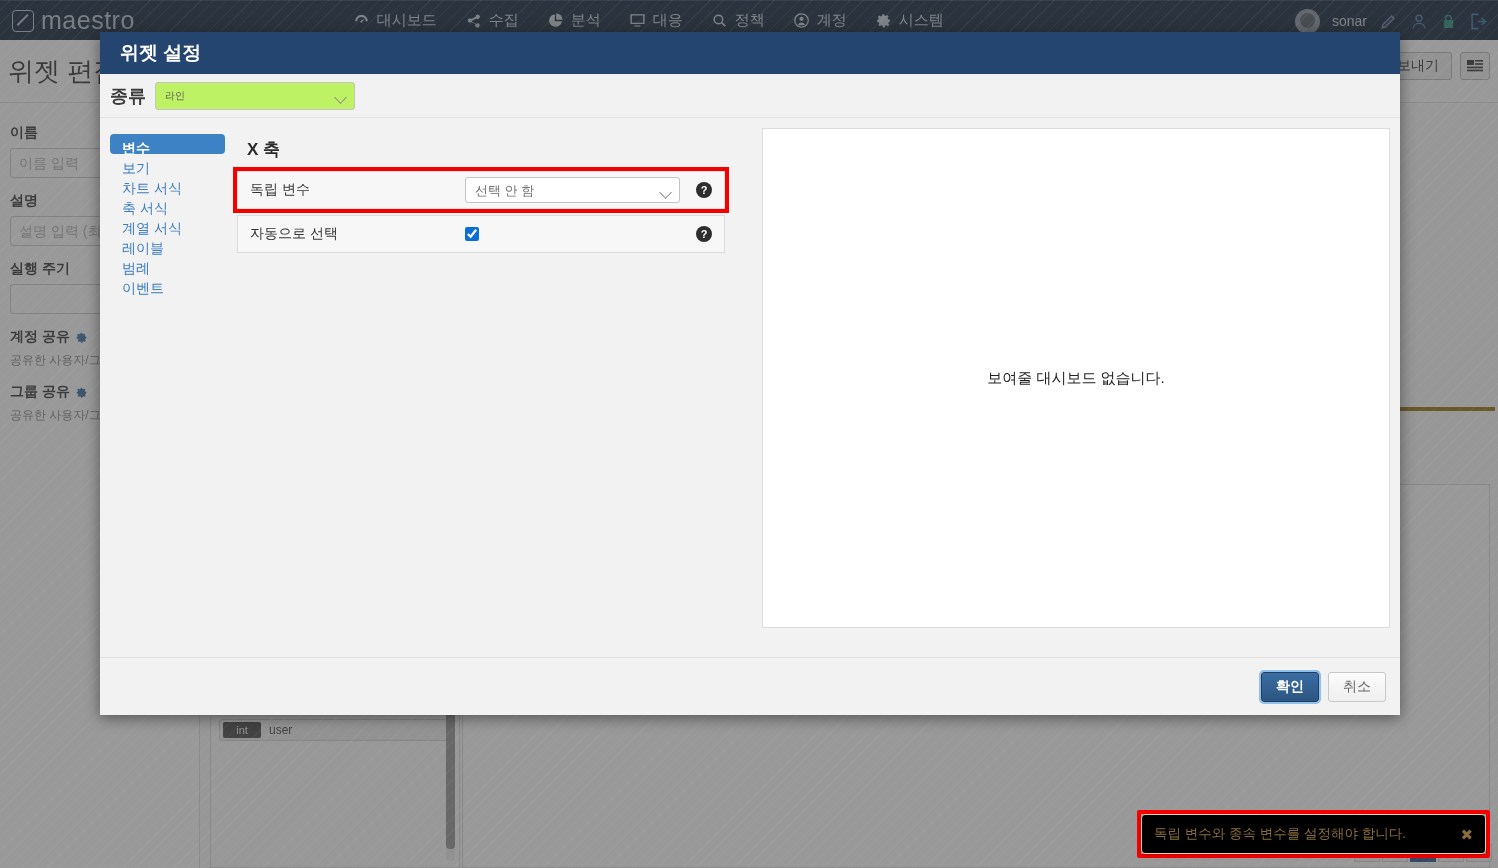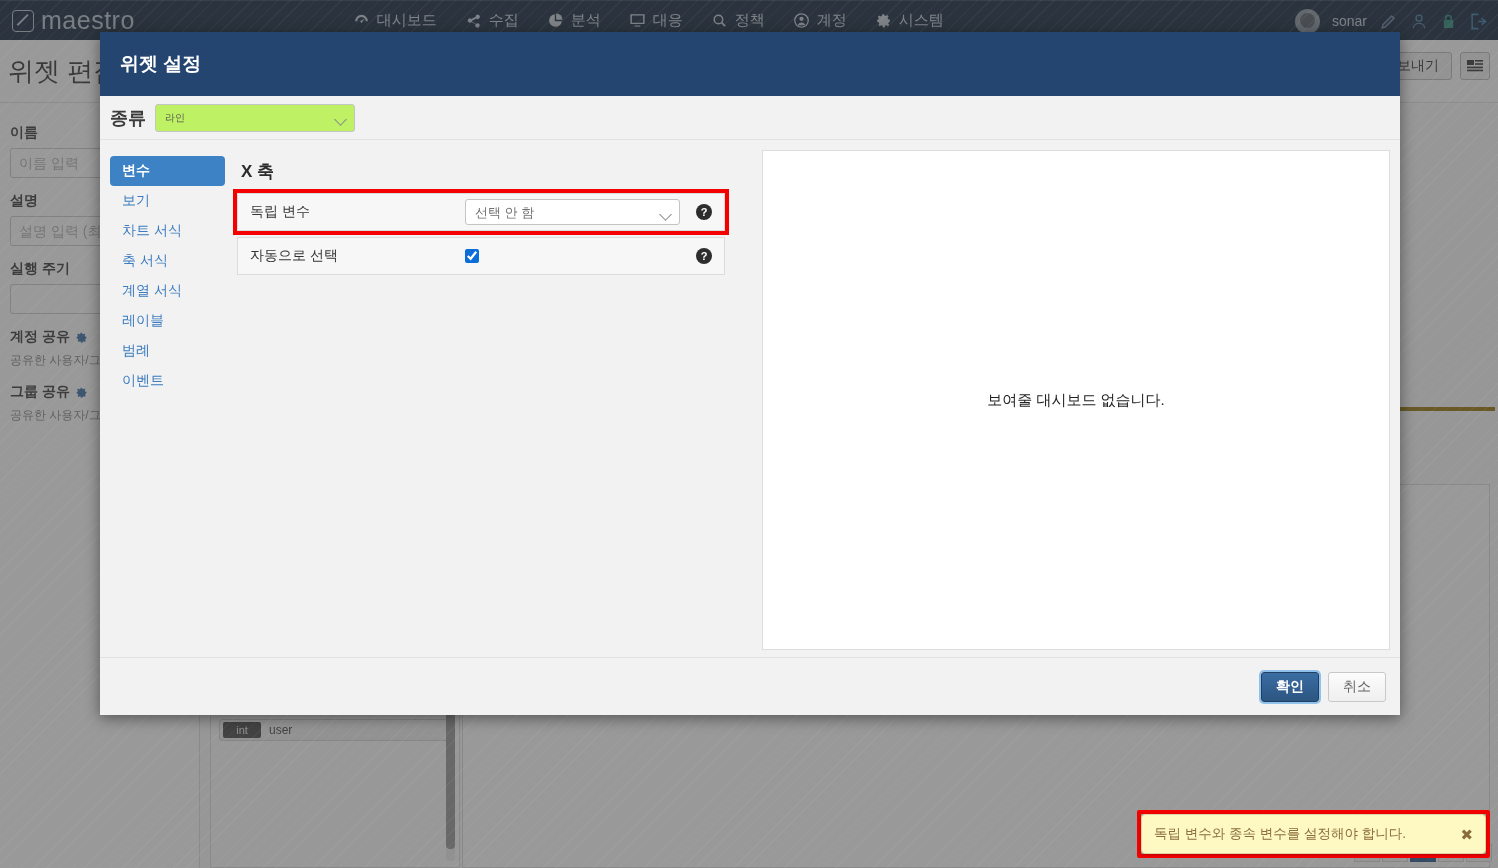--- a/index.html
+++ b/index.html
@@ -196,21 +196,21 @@
 
   
   .modal {
     position: absolute; left: 100px; top: 32px;
     width: 1300px; height: 683px;
     background: #f2f2f2;
     border: 1px solid #2b4straight;
     box-shadow: 0 3px 14px rgba(0,0,0,.45);
   }
   .modal-head {
-    height: 64px; background:#234570;
+    height: 42px; background:#234570;
     display:flex; align-items:center;
     padding-left: 20px;
   }
   .modal-title { color:#fff; font-size:19px; font-weight:bold; }
 
   .modal-typebar {
     height: 44px; background:#f2f2f2;
     display:flex; align-items:center; gap:9px;
     padding-left: 10px;
     border-bottom: 1px solid #e2e2e2;
@@ -233,30 +233,30 @@
   }
 
   .modal-body {
     display:flex; height: 520px;
     padding: 10px; gap: 0;
   }
   .modal-sidebar {
     width: 115px; padding-top: 6px; flex: 0 0 115px;
   }
   .side-item {
-    height: 30px; line-height: 28px;
+    height: 20px; line-height: 28px;
     font-size: 14px; color:#3b7bbf;
     padding-left: 12px; border-radius: 4px; cursor:pointer;
   }
   .side-item.active { background:#3c82c4; color:#fff; font-weight:bold; }
 
   .modal-form {
     flex: 0 0 535px; padding: 6px 10px 0 12px;
   }
-  .sect-title { font-size:17px; font-weight:bold; color:#2b2b2b; margin: 4px 0 10px 4px; }
+  .sect-title { font-size:17px; font-weight:bold; color:#2b2b2b; margin: 4px 0 10px 10px; }
   .opt-box {
     border:1px solid #dcdcdc; background:#f7f7f7;
     height: 38px; display:flex; align-items:center;
     padding: 0 12px; margin-bottom: 6px;
     width: 488px;
   }
   .opt-label { font-size:14px; color:#333; width:215px; }
   .opt-sel {
     height:26px; width:215px;
     border:1px solid #c4c4c4; border-radius:3px;
@@ -309,21 +309,21 @@
   }
 
   
   .toast-wrap {
     position: absolute; right: 8px; bottom: 10px;
     border: 4px solid #f40000; border-radius: 2px;
     padding: 0;
   }
   .toast {
     width: 345px; height: 40px;
-    background: #fef9c3; border: 1px solid #dcd3a6;
+    background: #000000; border: 1px solid #dcd3a6;
     border-radius: 4px;
     display:flex; align-items:center;
     padding: 0 12px;
     box-shadow: 0 1px 3px rgba(0,0,0,.25);
     gap: 20px;
   }
   .toast-msg { font-size:13.5px; color:#8a6d3b; }
   .toast-x {
     margin-left:auto; font-size:15px; color:#8a6d3b;
     font-weight:bold; cursor:pointer; line-height:1;

